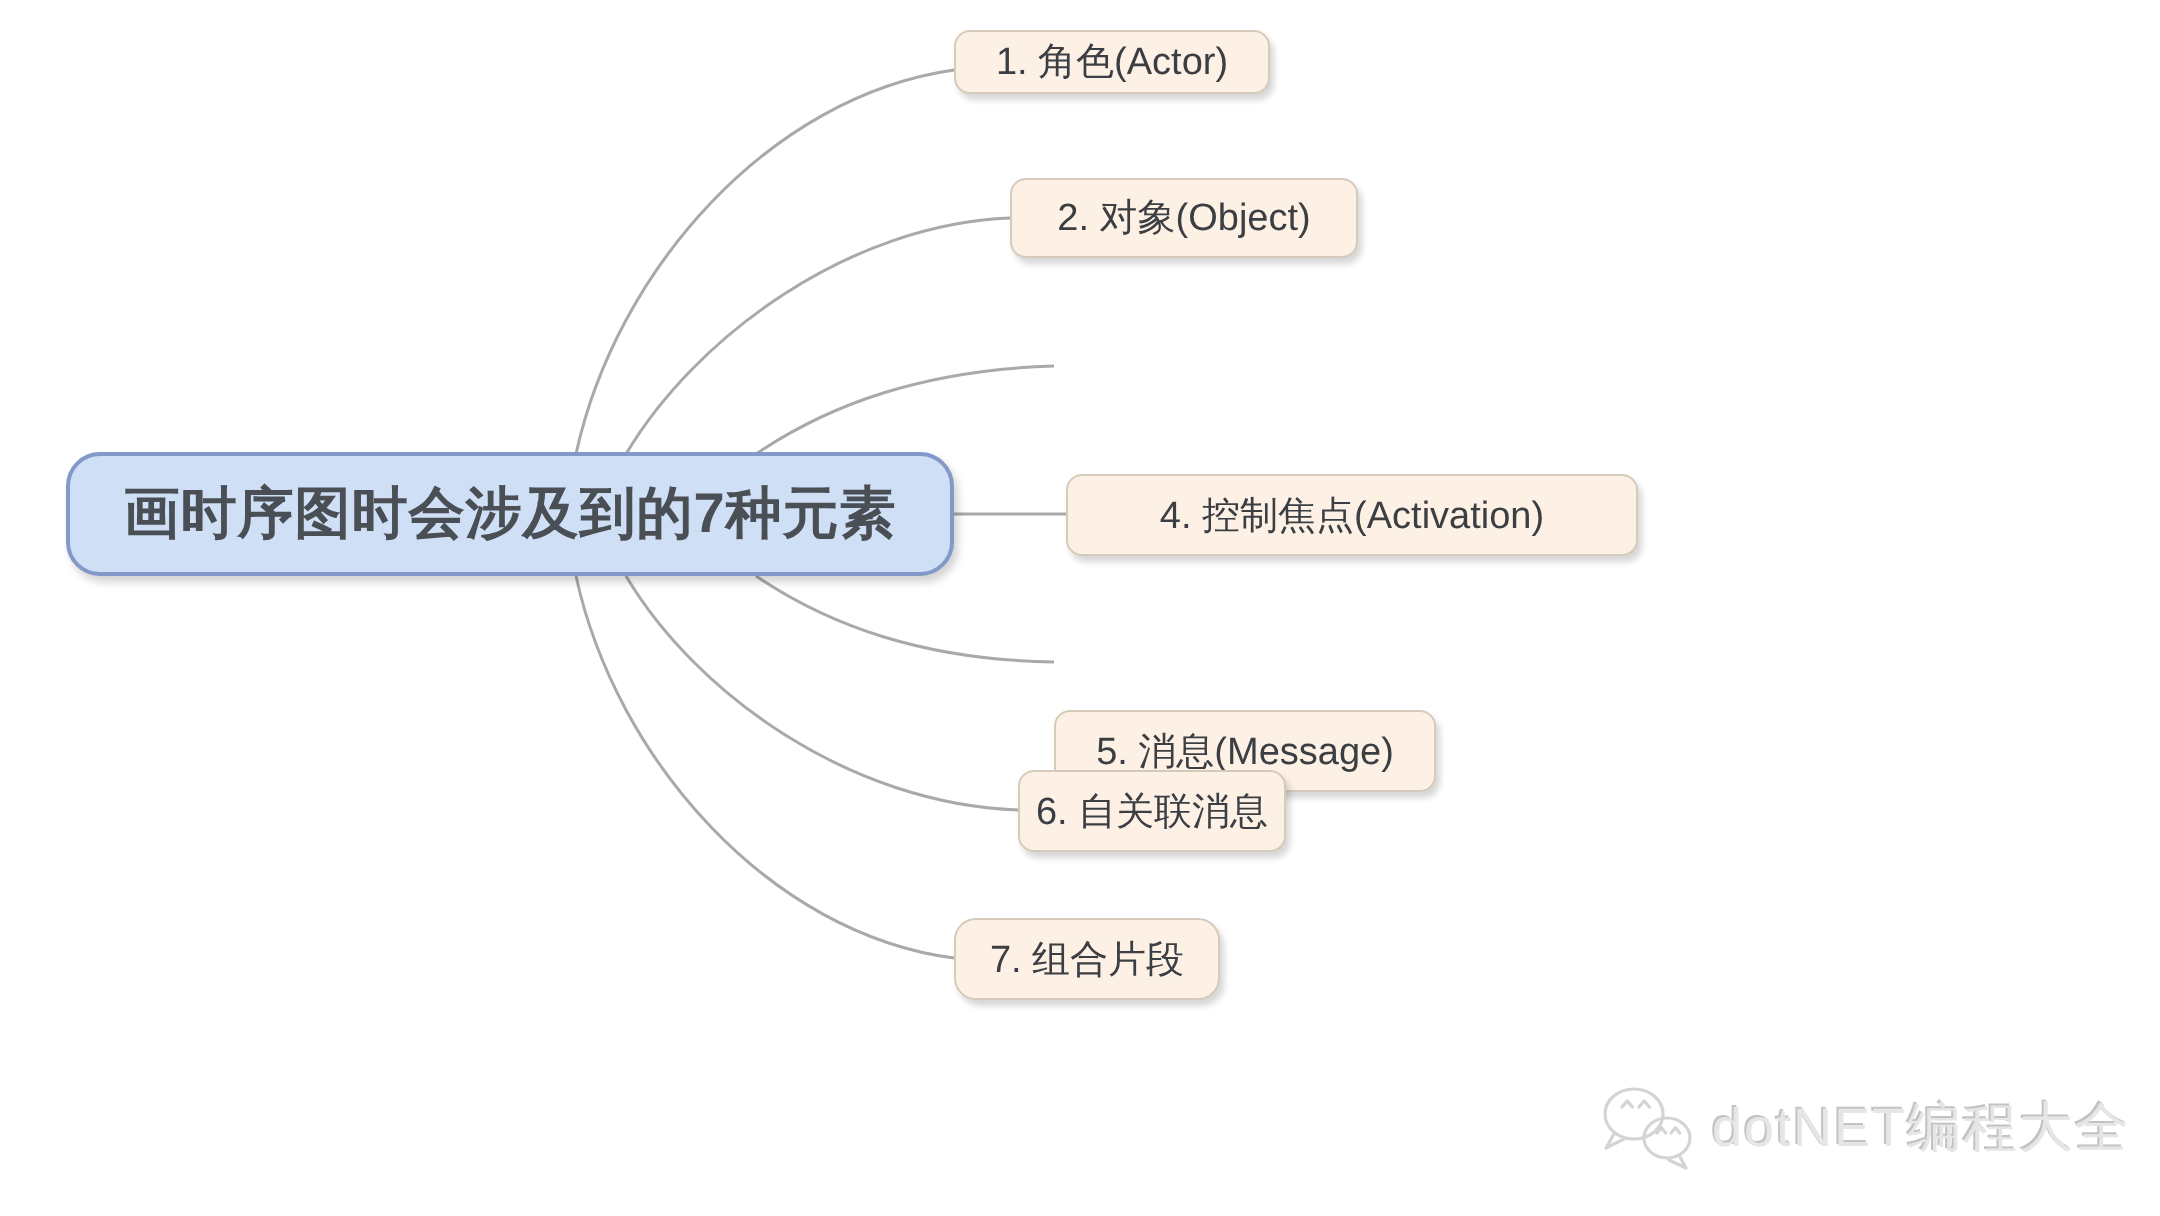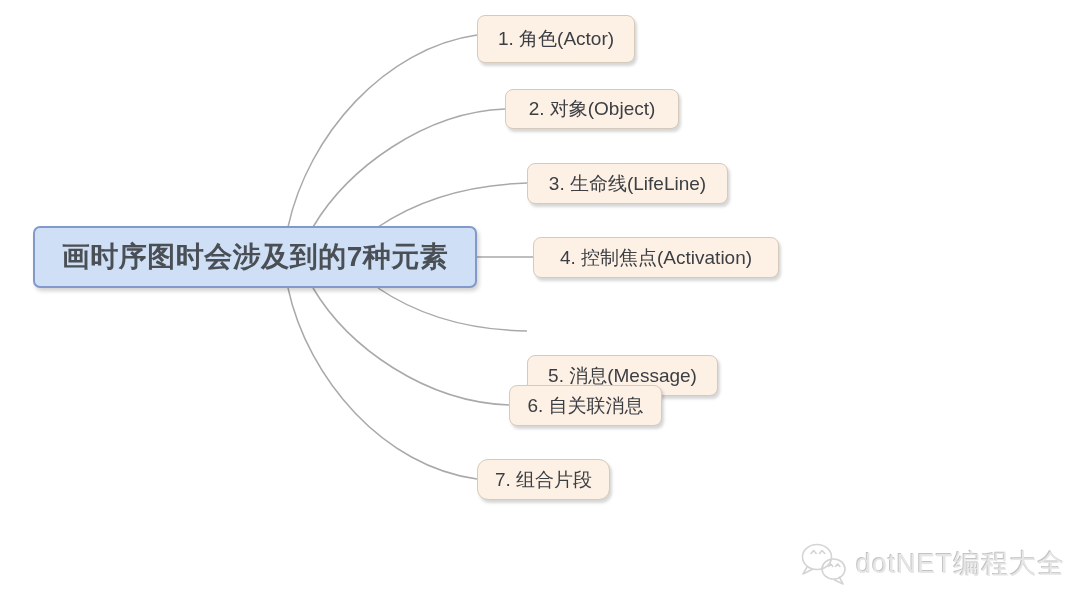--- a/index.html
+++ b/index.html
@@ -13,45 +13,45 @@
   svg.connectors{
     position:absolute;left:0;top:0;width:1080px;height:608px;
   }
   svg.connectors path{
     fill:none;stroke:#a9a9a9;stroke-width:1.5;
   }
   .root-node{
     position:absolute;left:33px;top:226px;width:444px;height:62px;
     background:#cfe0f6;
     border:2px solid #8399c9;
-    border-radius:7px;
+    border-radius:17px;
     box-sizing:border-box;
     display:flex;align-items:center;justify-content:center;
     box-shadow:2px 3px 4px rgba(0,0,0,0.18);
     font-size:28px;font-weight:bold;color:#4a4e55;
     letter-spacing:0.5px;
     white-space:nowrap;
   }
   .mnode{
     position:absolute;
     background:#fdf0e5;
     border:1px solid #d6cabb;
     border-radius:8px;
     box-sizing:border-box;
     display:flex;align-items:center;justify-content:center;
     box-shadow:2px 3px 3px rgba(0,0,0,0.16);
     font-size:19px;color:#3b3e43;
     white-space:nowrap;
   }
-  .n1{left:477px;top:15px;width:158px;height:48px;}
+  .n1{left:477px;top:15px;width:158px;height:32px;}
   .n2{left:505px;top:89px;width:174px;height:40px;}
   .n3{left:527px;top:163px;width:201px;height:41px;}
-  .n4{left:533px;top:237px;width:246px;height:41px;}
+  .n4{left:533px;top:237px;width:286px;height:41px;}
   .n5{left:527px;top:311px;width:191px;height:41px;margin-top:44px;}
-  .n6{left:509px;top:385px;width:153px;height:41px;}
+  .n6{left:509px;top:385px;width:134px;height:41px;}
   .n7{left:477px;top:459px;width:133px;height:41px;border-radius:11px;}
   .watermark{
     position:absolute;left:798px;top:540px;height:48px;
     display:flex;align-items:center;gap:6px;text-align:right;
   }
   .watermark .wm-text{
     font-size:27px;
     color:#e6e6e6;
     text-shadow:-1px -1px 0 #c3c3c3, 1px 1px 0 #ffffff;
     letter-spacing:1px;
@@ -80,23 +80,20 @@
   <div class="root-node">
     <span>画时序图时会涉及到的7种元素</span>
   </div>
 
   <div class="mnode n1">
     <span>1. 角色(Actor)</span>
   </div>
   <div class="mnode n2">
     <span>2. 对象(Object)</span>
   </div>
-  <div class="mnode n3">
-    <span>3. 生命线(LifeLine)</span>
-  </div>
   <div class="mnode n4">
     <span>4. 控制焦点(Activation)</span>
   </div>
   <div class="mnode n5">
     <span>5. 消息(Message)</span>
   </div>
   <div class="mnode n6">
     <span>6. 自关联消息</span>
   </div>
   <div class="mnode n7">

